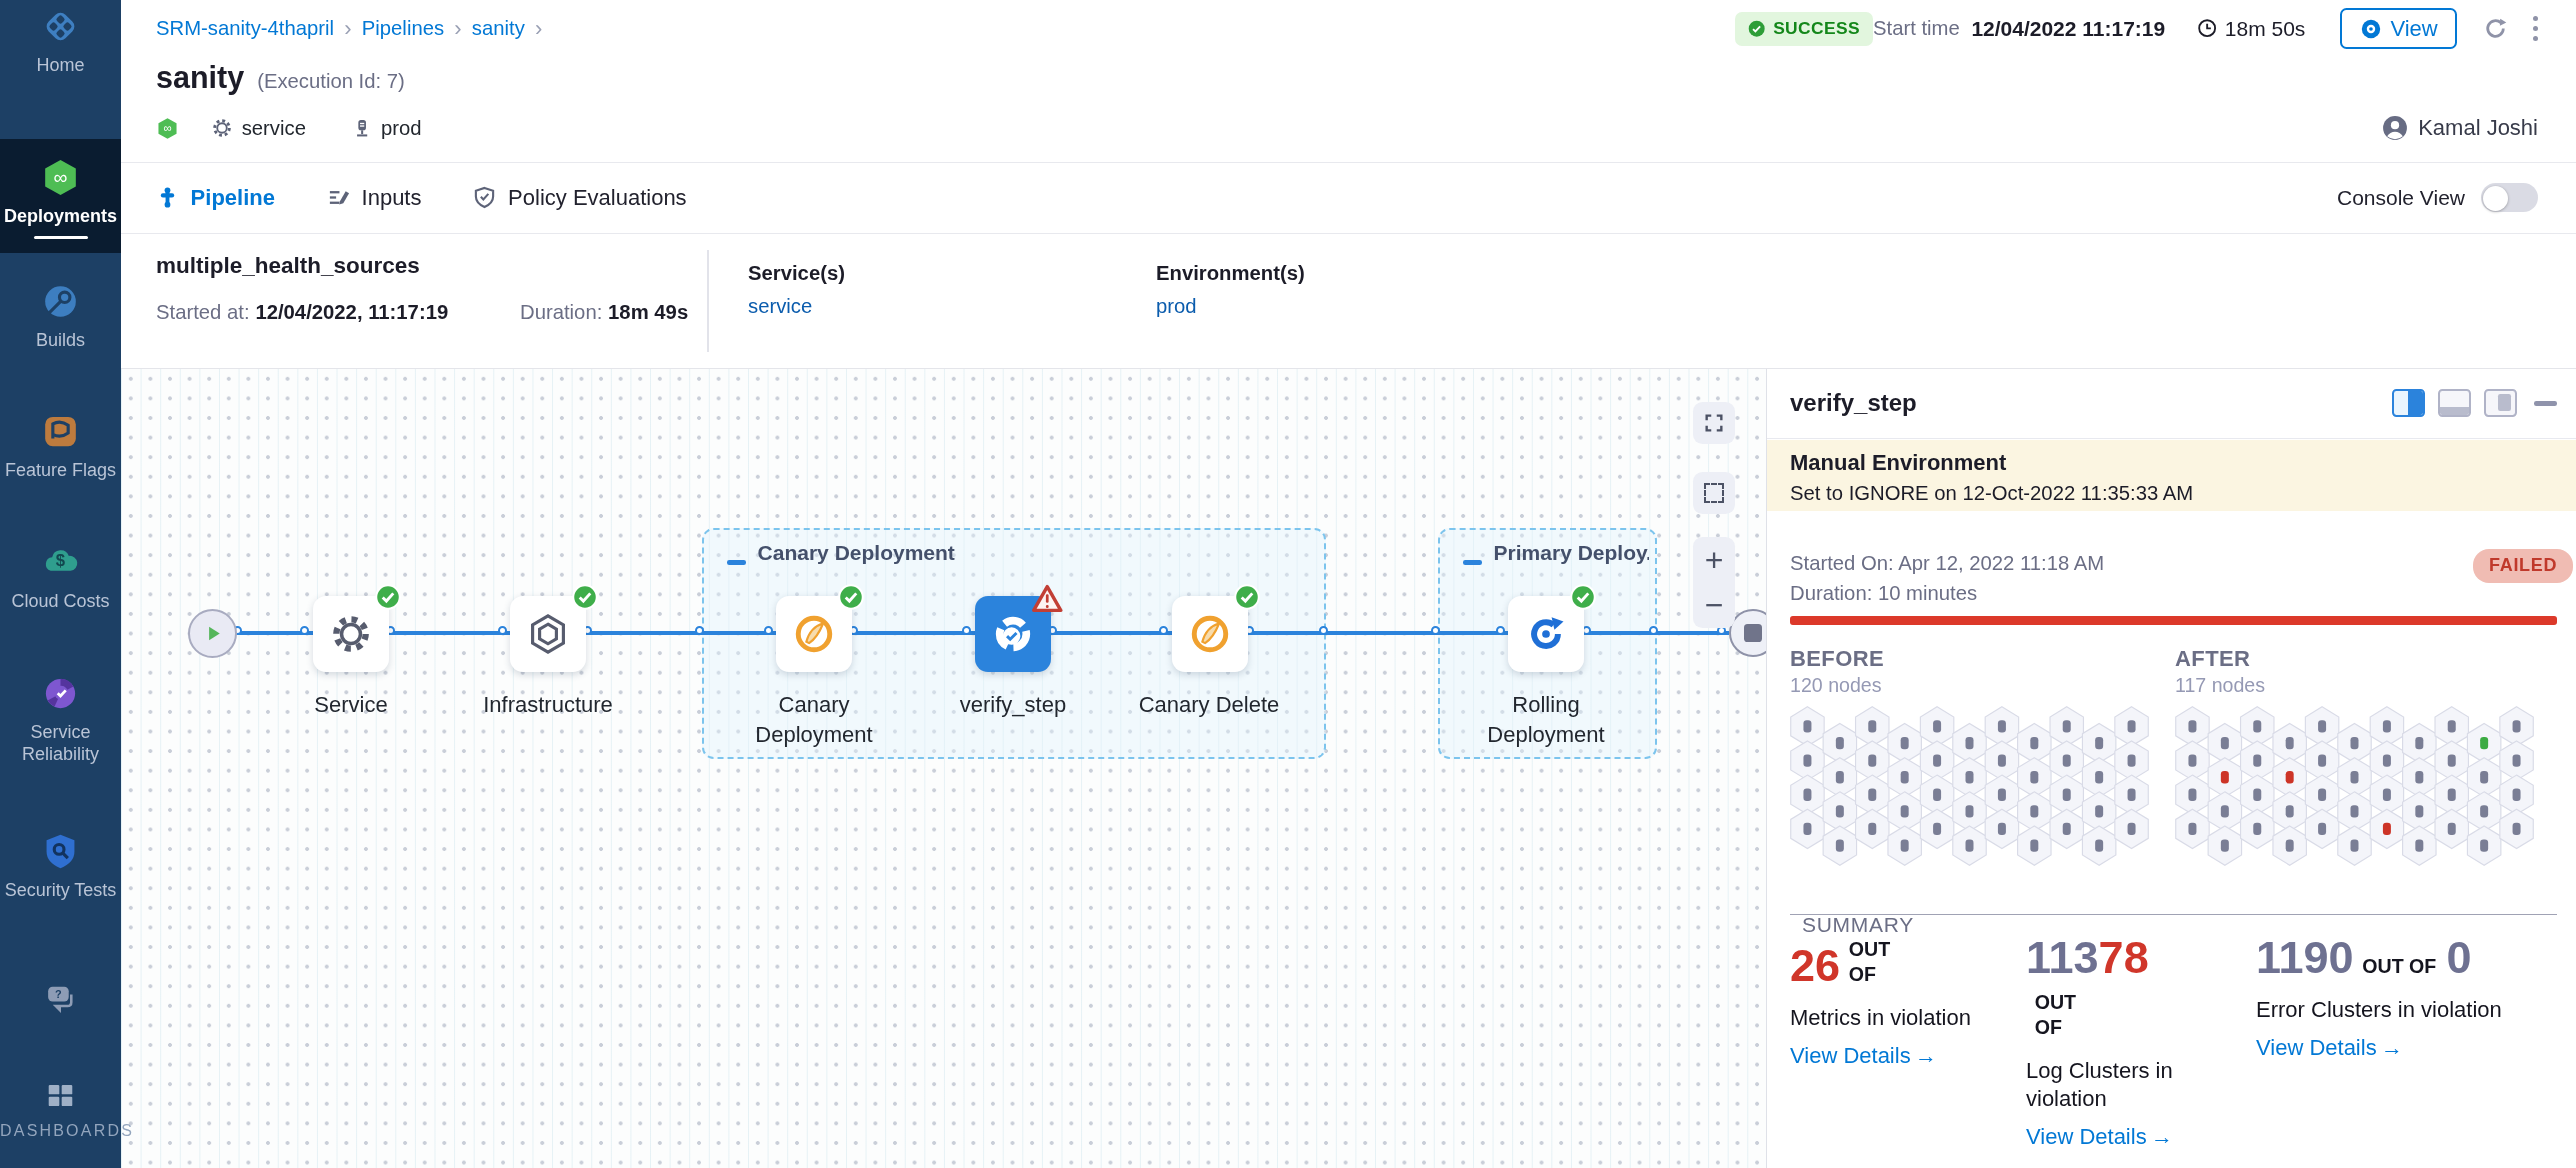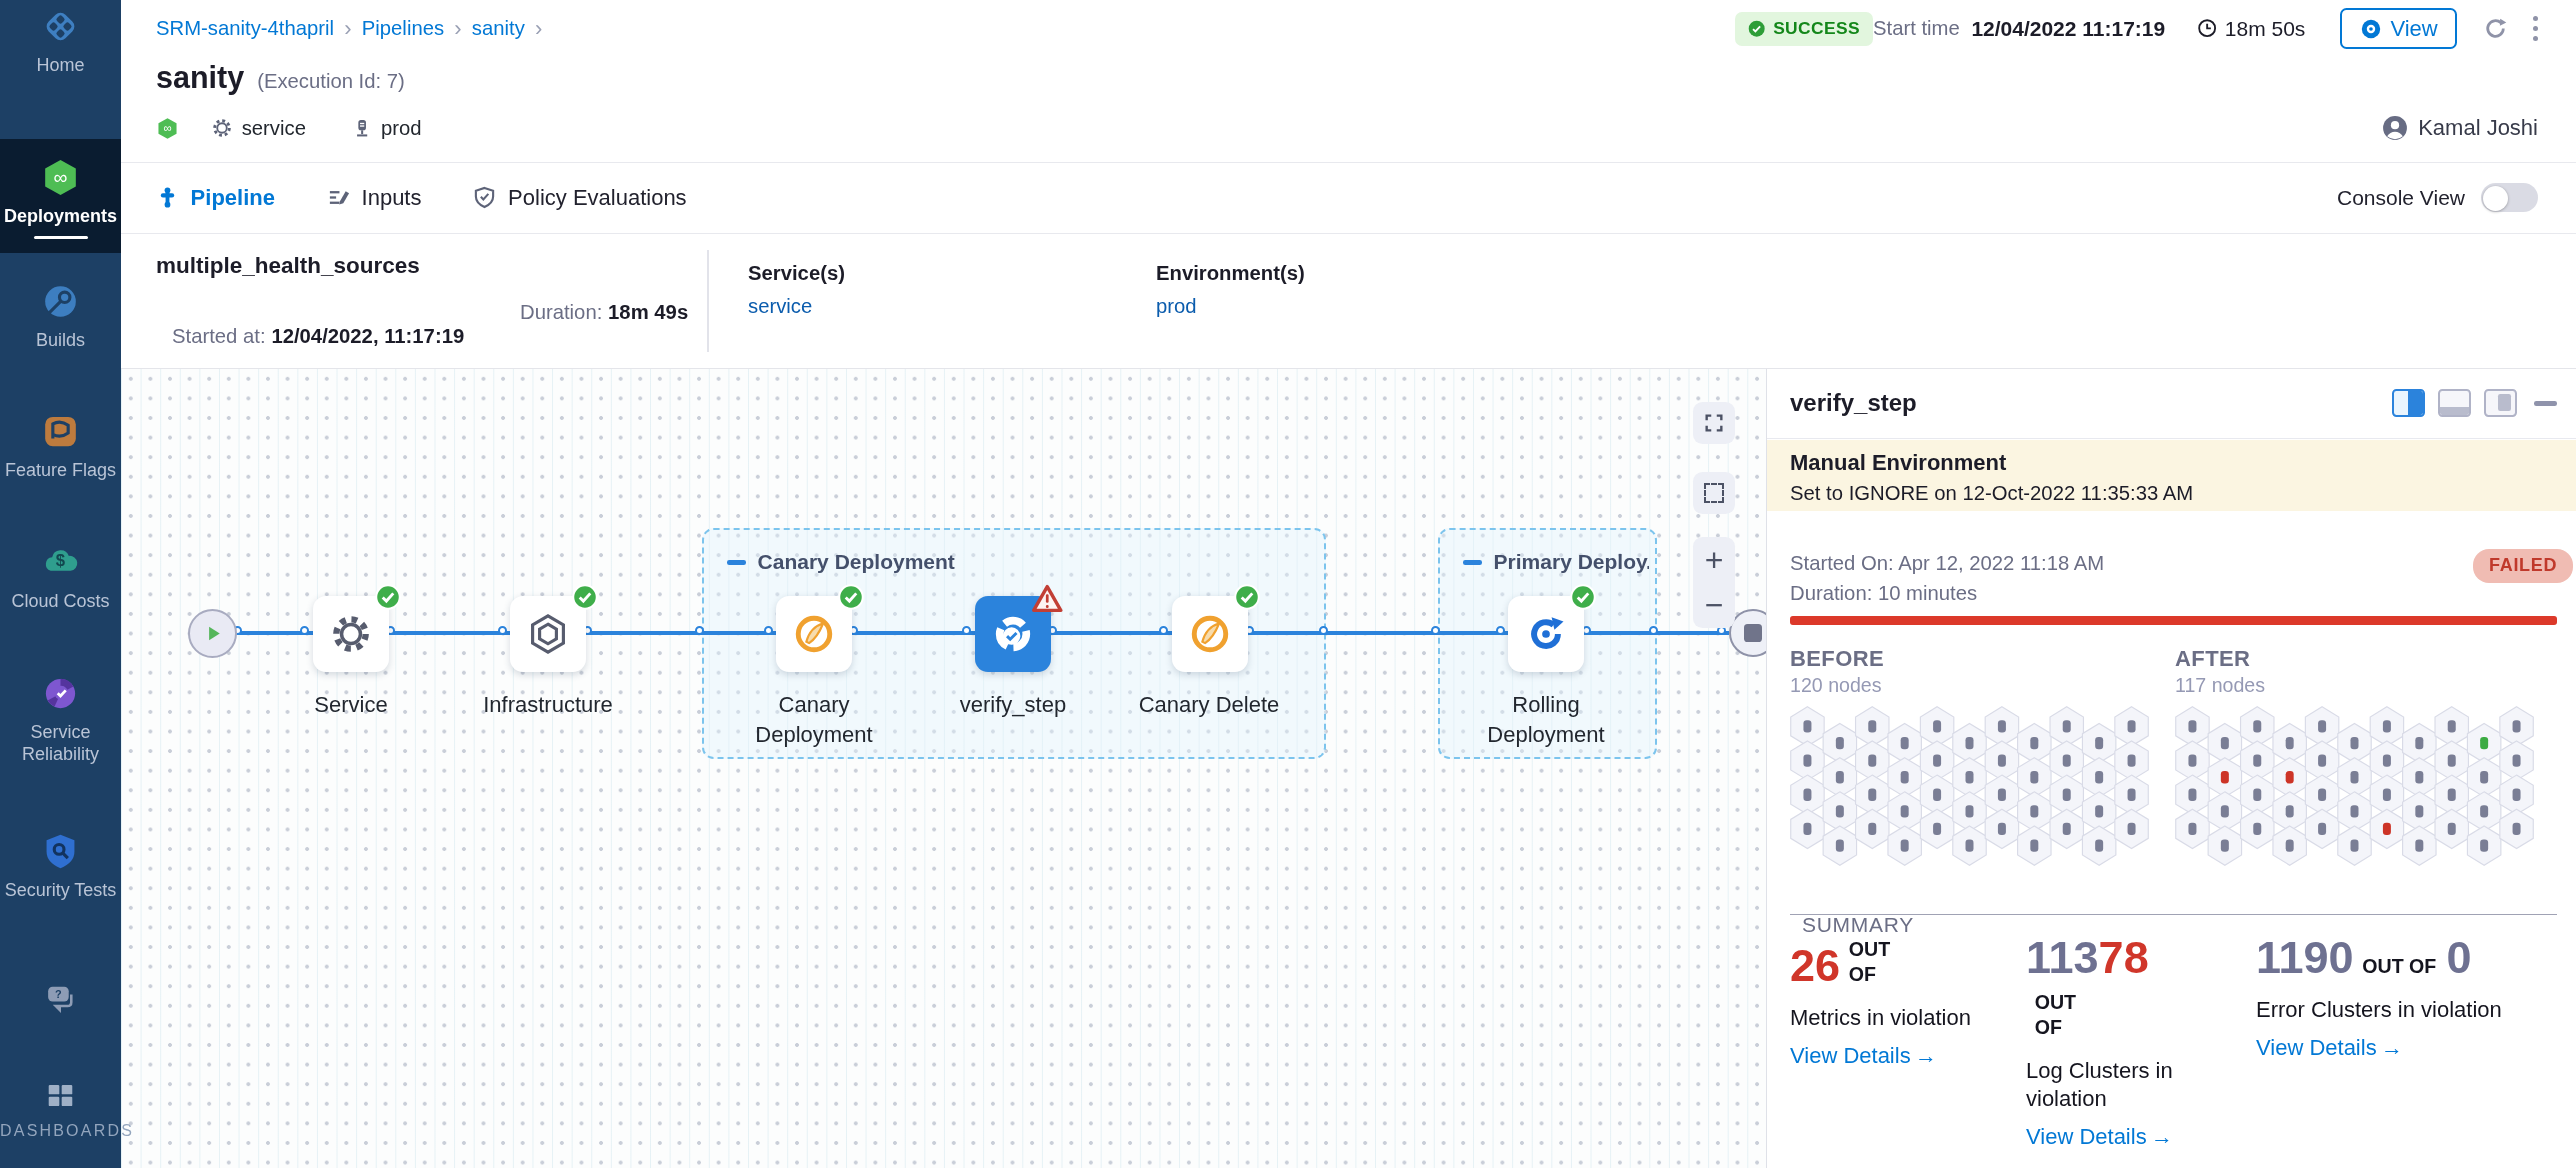--- a/index.html
+++ b/index.html
@@ -62,21 +62,21 @@
   .content { position:relative; width:2455px; height:802px; }
 
   .canvas { position:absolute; left:0; top:0; width:1645px; height:802px; overflow:hidden;
     background-color:#fcfdfd;
     background-image:
       radial-gradient(circle, #c9ced8 1.6px, transparent 2.2px),
       linear-gradient(90deg, rgba(203,228,236,.45) 1.1px, transparent 1.1px);
     background-size:19.6px 19.6px, 19.6px 19.6px; }
 
   .group { position:absolute; top:159px; height:231px; border:2.2px dashed #7cc4ed; border-radius:11.6px; background:rgba(226,243,252,.40); z-index:1; }
-  .group-label { position:absolute; left:23px; top:11.6px; display:flex; align-items:center; gap:11.6px; font-size:21px; font-weight:bold; color:#44506b; white-space:nowrap; overflow:hidden; max-width:calc(100% - 29px);margin-top:9px; }
+  .group-label { position:absolute; left:23px; top:11.6px; display:flex; align-items:flex-end; gap:11.6px; font-size:21px; font-weight:bold; color:#44506b; white-space:nowrap; overflow:hidden; max-width:calc(100% - 29px); }
   .group-dash { width:19px; height:5.1px; border-radius:2.2px; background:#2b83dc; flex:none; cursor:pointer; }
 
   .flow-line { position:absolute; left:102px; top:262px; width:1506px; height:4.4px; background:#2b83dc; z-index:2; }
   .port { position:absolute; top:257px; width:9.4px; height:9.4px; background:#fff; border:2.5px solid #2b83dc; border-radius:50%; z-index:3; }
 
   .node { position:absolute; top:227px; width:76px; height:76px; background:#fff; border-radius:13px; box-shadow:0 2.2px 7.3px rgba(40,60,90,.18); z-index:4; display:flex; align-items:center; justify-content:center; cursor:pointer; }
   .node.selected { background:#2b83dc; }
   .badge { position:absolute; top:-11.6px; right:-11.6px; }
   .node-label { position:absolute; top:321px; width:218px; text-align:center; font-size:22px; color:#22272f; line-height:30.5px; z-index:4; }
   .start-node { position:absolute; top:240px; width:49px; height:49px; border-radius:50%; background:#e9eaf4; border:2.2px solid #a8abc0; z-index:4; display:flex; align-items:center; justify-content:center; cursor:pointer; }
@@ -356,21 +356,21 @@
         <div class="console-wrap" id="console-wrap">
         <span>Console View</span>
         <span class="toggle">
             <span class="knob"></span>
           </span>
       </div>
     </div>
 
     <div class="info-row">
       <div class="run-name">multiple_health_sources</div>
-      <div class="info-line" style="left:51px;margin-top:24px;">
+      <div class="info-line" style="left:35px;">
         <span>Started at:</span><b>12/04/2022, 11:17:19</b>
       </div>
       <div class="info-line" style="left:399px;">
         <span>Duration:</span><b>18m 49s</b>
       </div>
       <div class="vline"></div>
       <div class="col-head" style="left:627px;">Service(s)</div>
       <div class="col-val" style="left:627px;">service</div>
       <div class="col-head" style="left:1035px;">Environment(s)</div>
       <div class="col-val" style="left:1035px;">prod</div>

